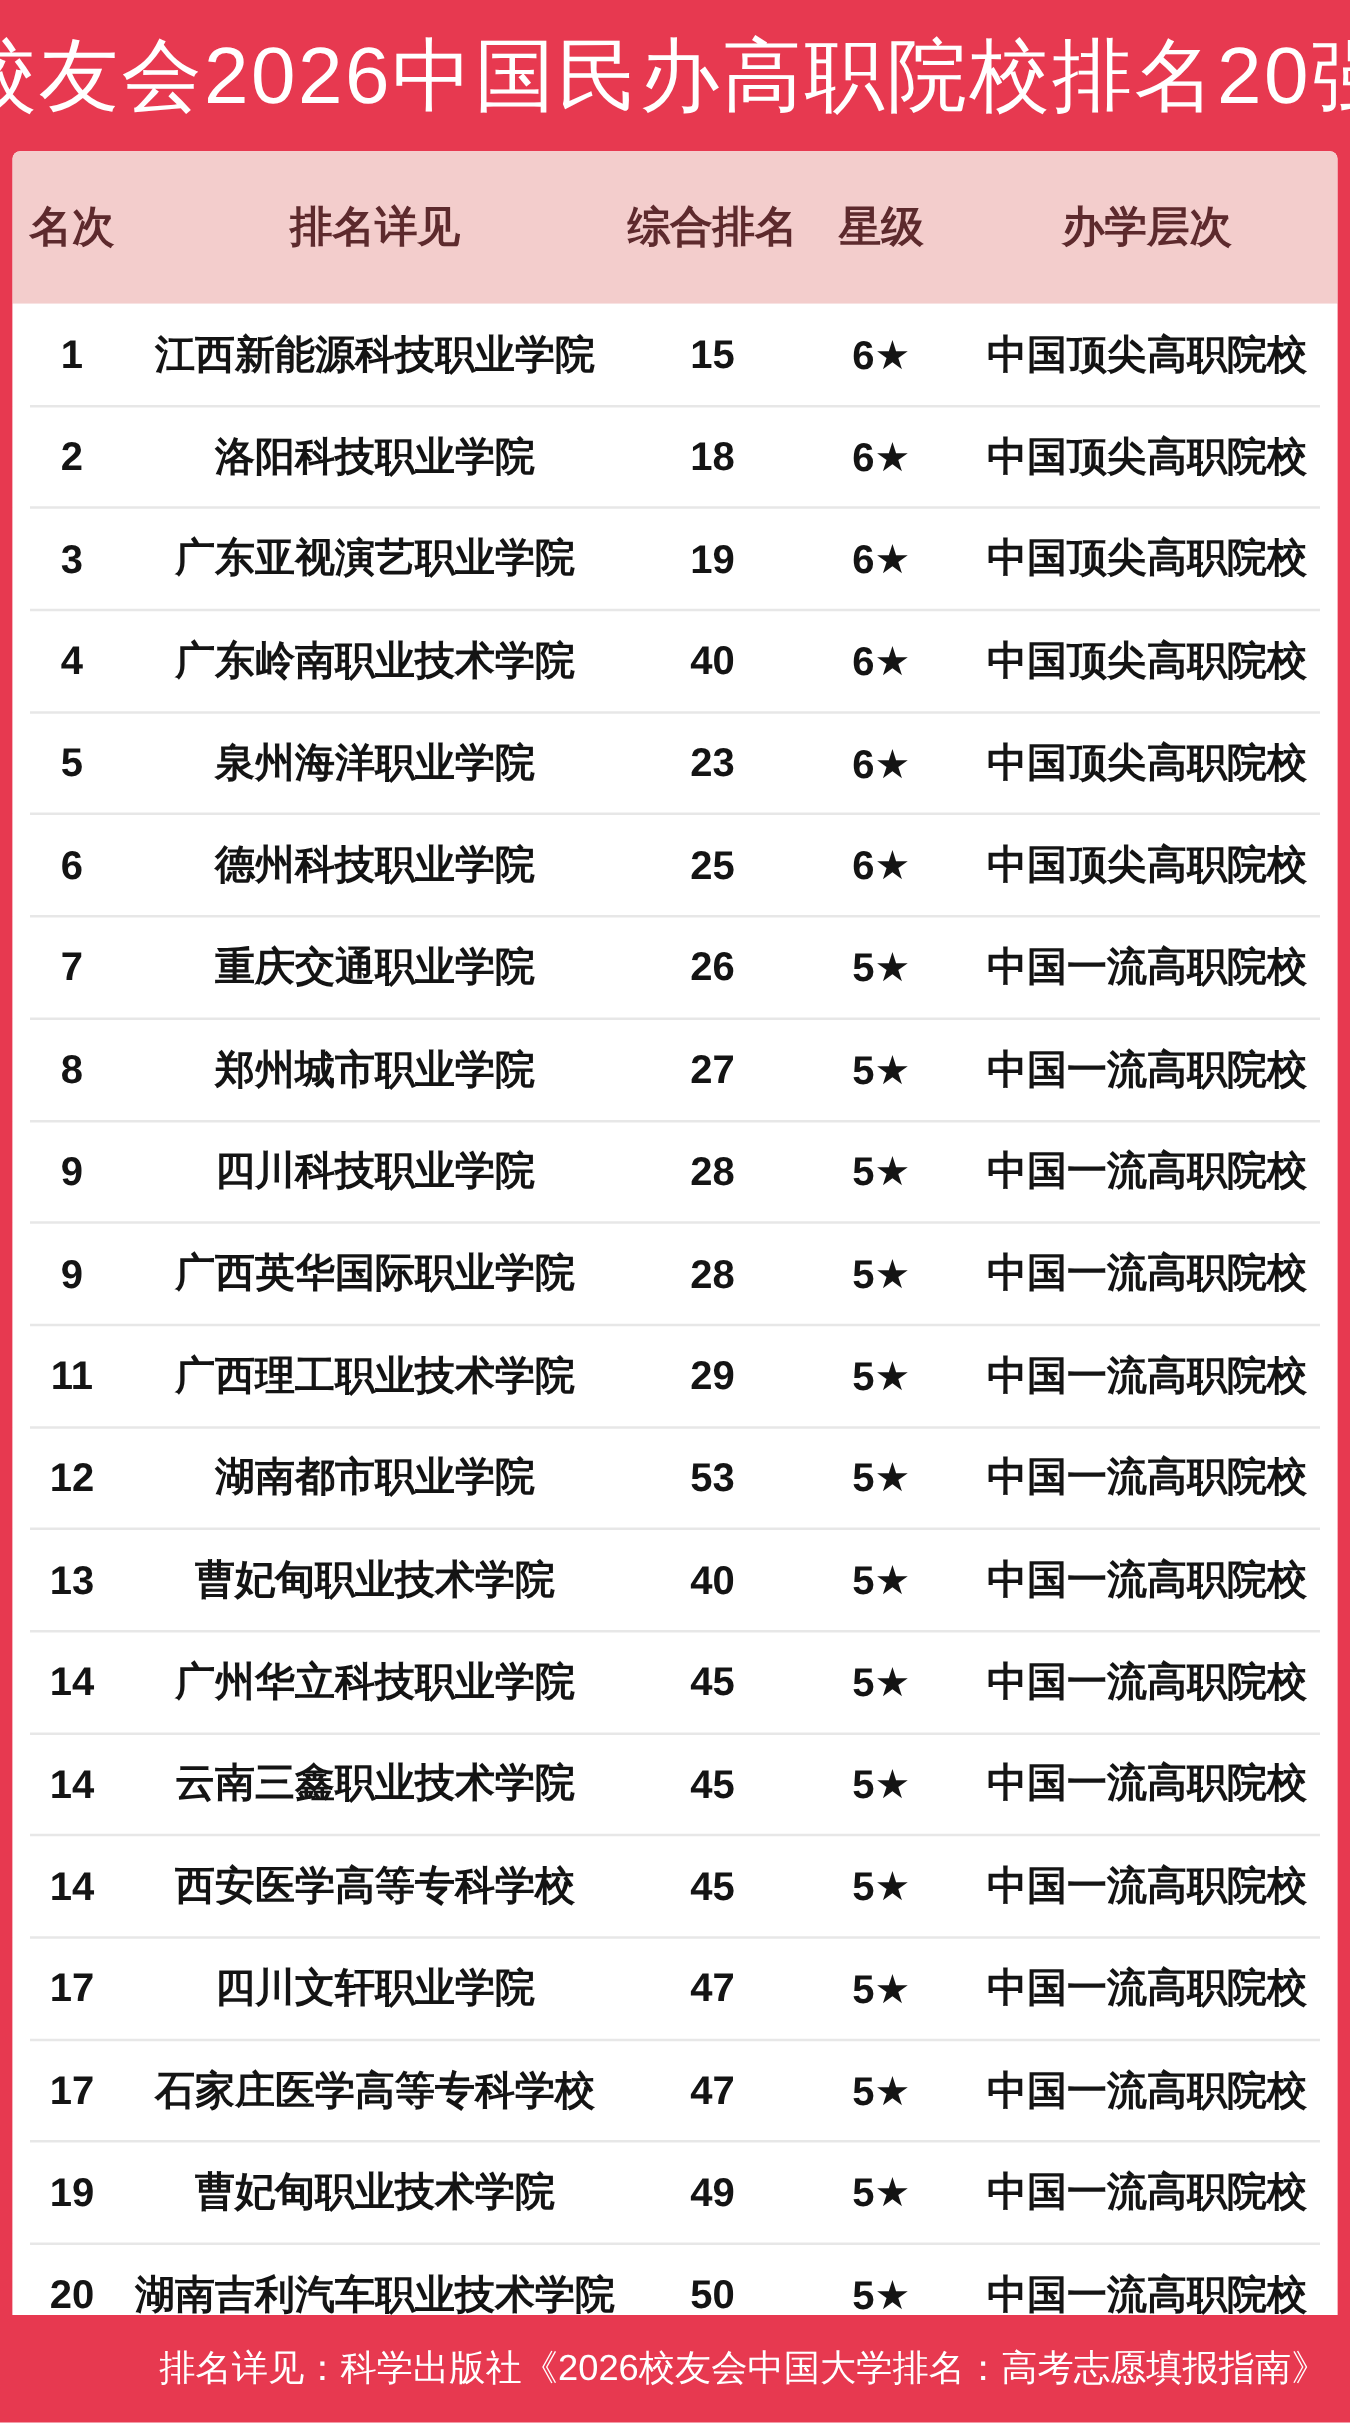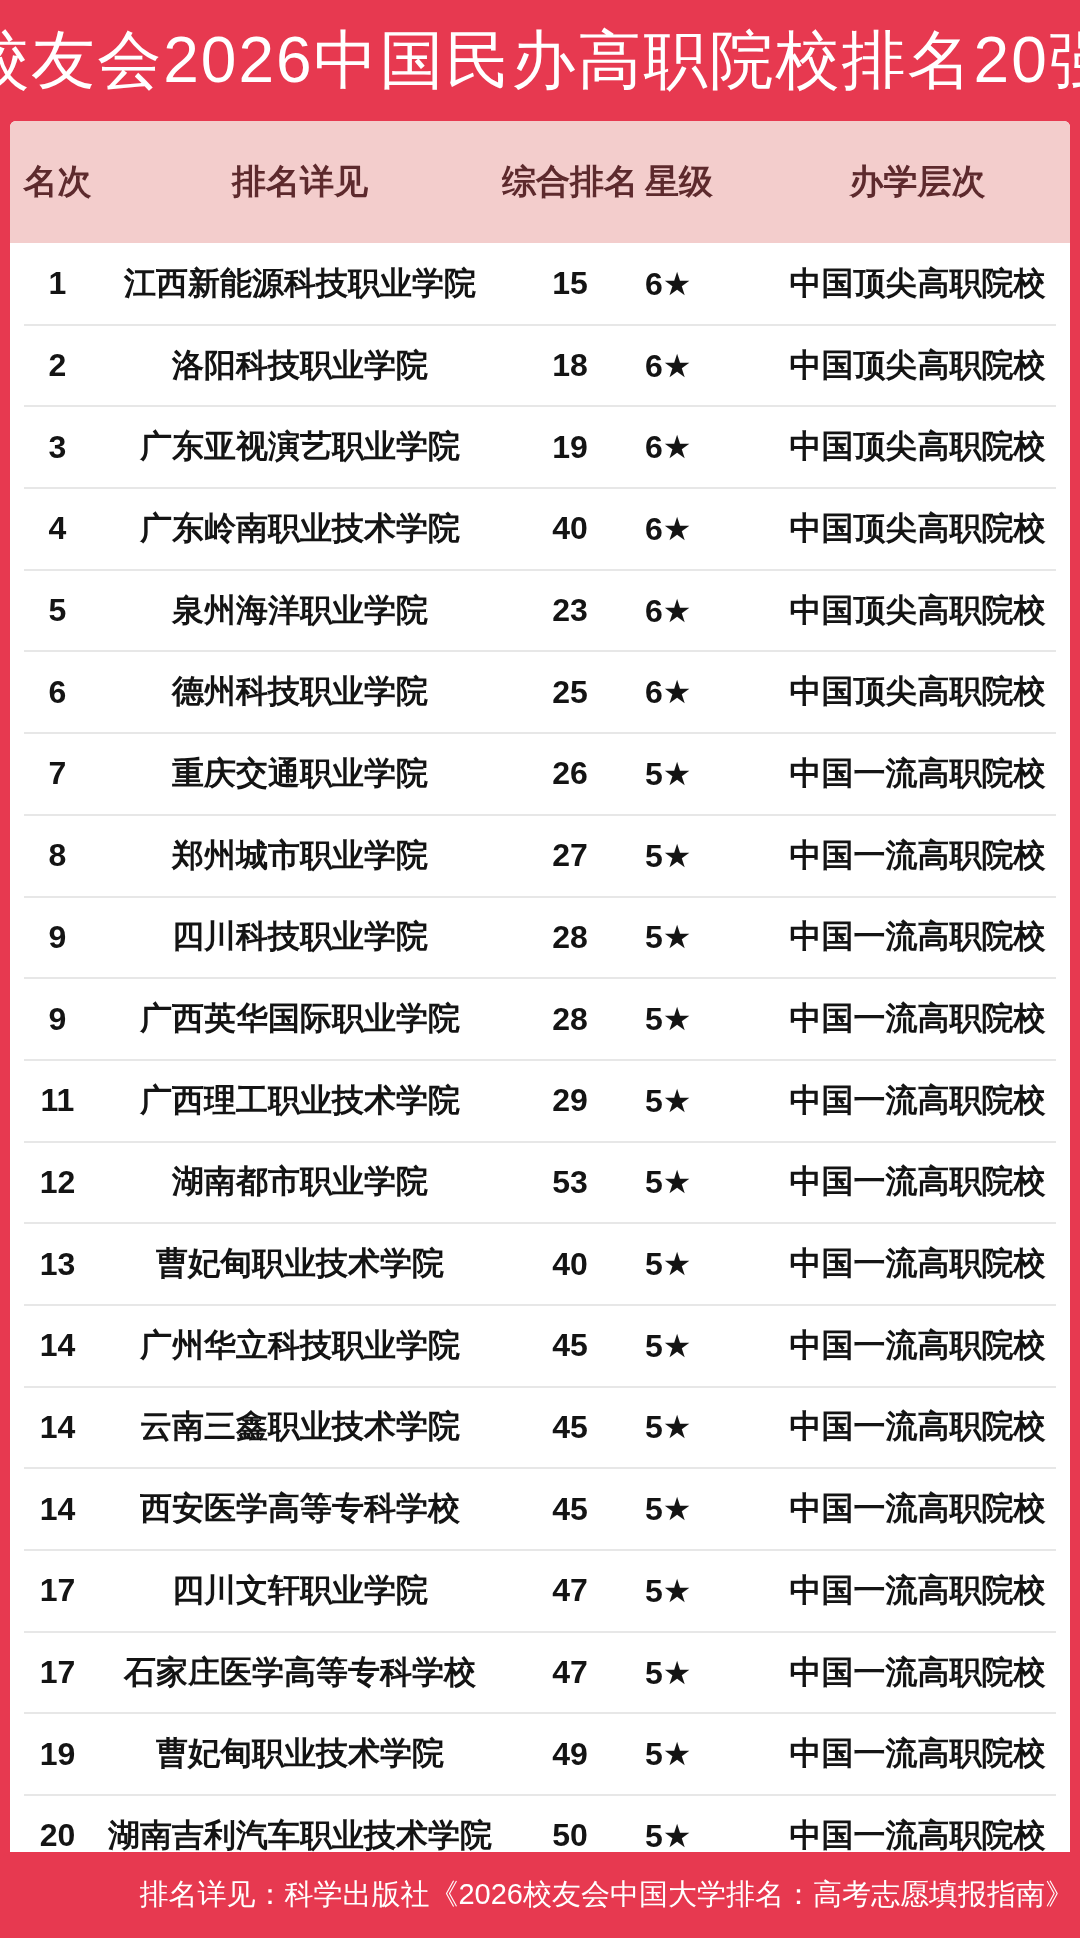--- a/index.html
+++ b/index.html
@@ -58,27 +58,27 @@
     position: absolute;
     left: 14px;
     right: 14px;
     top: -1px;
     height: 2px;
     background: var(--divider, #e7e7e7);
   }
   .col-rank    { width: 95px;  text-align: center; }
   .col-school  { width: 390px; text-align: center; }
   .col-overall { width: 150px; text-align: center; }
-  .col-star    { width: 120px; text-align: left; }
+  .col-star    { width: 120px; text-align: center; }
   .col-level   { flex: 1;      text-align: center; }
   .td.col-rank, .td.col-overall, .td.col-star { font-weight: 600; }
   .footer {
     position: absolute;
     left: 0;
-    right: 0;
+    right: 12px;
     top: 1852px;
     height: 86px;
     display: flex;
     align-items: center;
     justify-content: flex-end;
     padding-right: 6px;
     color: var(--footer-text, #ffffff);
     font-size: 29px;
     font-weight: 500;
     white-space: nowrap;

